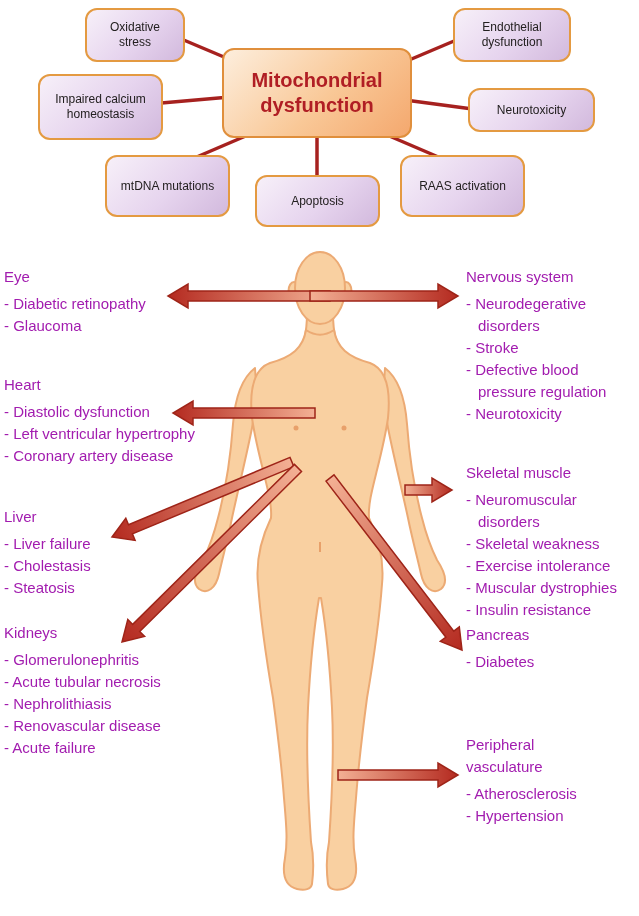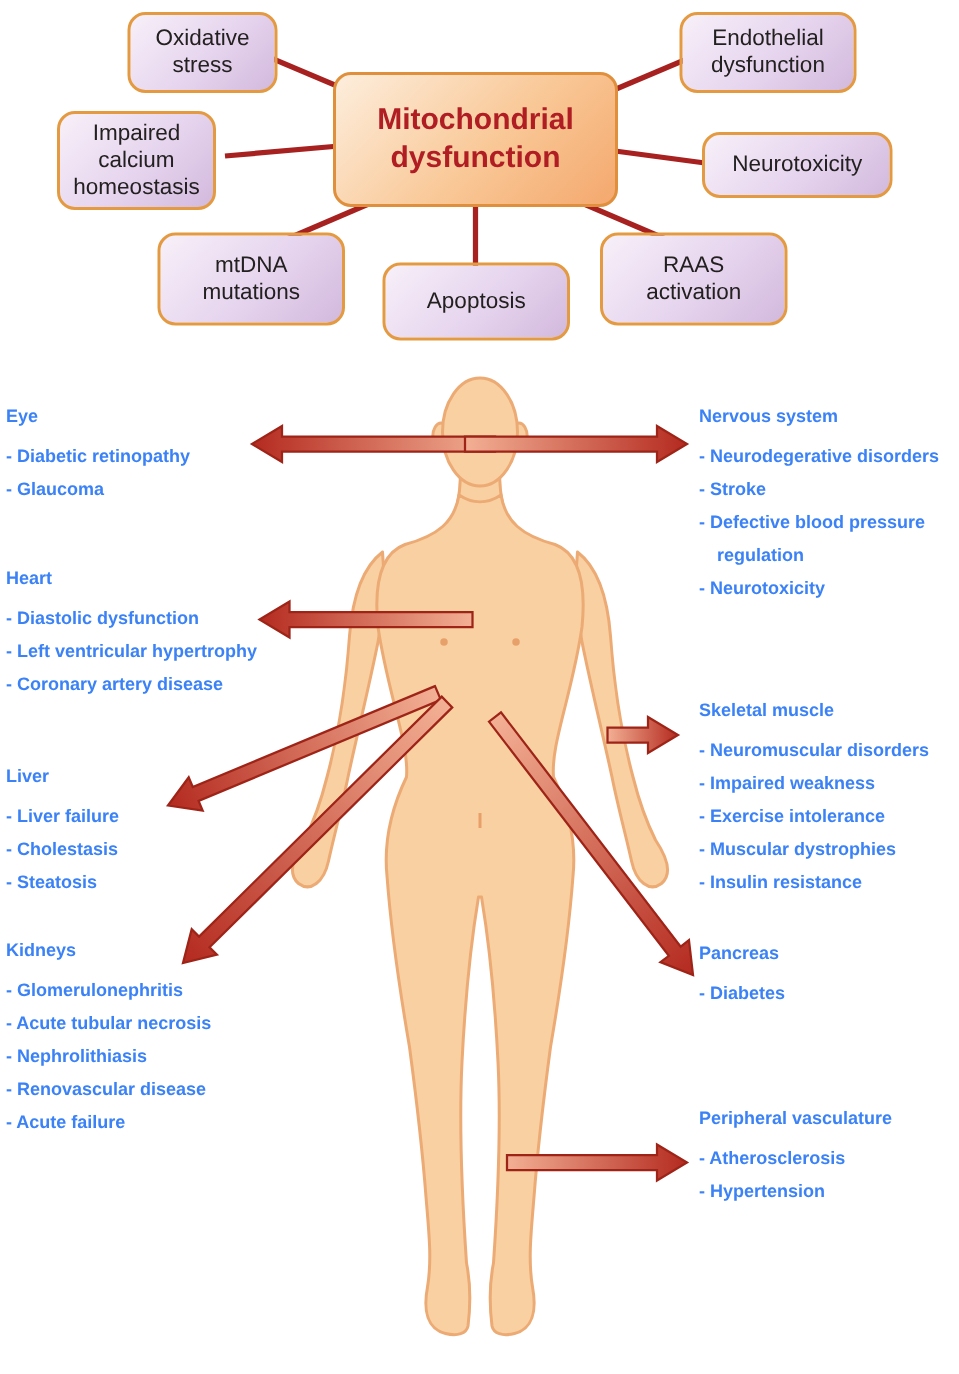--- a/index.html
+++ b/index.html
@@ -13,34 +13,34 @@
   .stage { position:absolute; left:0; top:0; width:639px; height:916px; }
   svg.art { position:absolute; left:0; top:0; z-index:1; }
 
   .node {
     position:absolute; z-index:2;
     display:flex; align-items:center; justify-content:center;
     text-align:center;
     background:linear-gradient(135deg,#f7f0f9 0%, #e6d4ee 55%, #d2b9dd 100%);
     border:2px solid #e49a41;
     border-radius:12px;
-    font-size:15px; line-height:1.22; color:#232020;
+    font-size:12px; line-height:1.22; color:#232020;
     padding:4px 8px;
   }
   .hub {
     position:absolute; z-index:2;
     display:flex; align-items:center; justify-content:flex-end;
     text-align:center;
     background:linear-gradient(135deg,#fdeedd 0%, #f9c897 55%, #f4a86e 100%);
     border:2px solid #e08f3c;
     border-radius:12px;
     font-size:20px; font-weight:bold; color:#b01e24;
     line-height:1.25; padding:6px 14px;
   }
-  .organ { position:absolute; z-index:2; font-size:12px; line-height:22px; color:#3b82f6;font-weight:bold; }
+  .organ { position:absolute; z-index:2; font-size:15px; line-height:22px; color:#a21caf; }
   .organ .title { display:block; margin-bottom:5px; }
   .organ .item { padding-left:12px; text-indent:-12px; }
 </style>
 </head>
 <body>
 
 <div class="stage">
 
   <svg class="art" width="639" height="916" viewBox="0 0 639 916">
     <defs>
@@ -150,21 +150,21 @@
   <div class="hub" style="left:222px; top:48px; width:190px; height:90px;">
     <span>Mitochondrial dysfunction</span>
   </div>
 
   <div class="node" style="left:85px; top:8px; width:100px; height:54px;">
     <span>Oxidative stress</span>
   </div>
   <div class="node" style="left:453px; top:8px; width:118px; height:54px;">
     <span>Endothelial dysfunction</span>
   </div>
-  <div class="node" style="left:38px; top:74px; width:106px; height:66px;">
+  <div class="node" style="left:38px; top:74px; width:125px; height:66px;">
     <span>Impaired calcium homeostasis</span>
   </div>
   <div class="node" style="left:468px; top:88px; width:127px; height:44px;">
     <span>Neurotoxicity</span>
   </div>
   <div class="node" style="left:105px; top:155px; width:125px; height:62px;">
     <span>mtDNA mutations</span>
   </div>
   <div class="node" style="left:255px; top:175px; width:125px; height:52px;">
     <span>Apoptosis</span>
@@ -206,21 +206,21 @@
     <span class="title">Nervous system</span>
     <div class="item">- Neurodegerative disorders</div>
     <div class="item">- Stroke</div>
     <div class="item">- Defective blood pressure regulation</div>
     <div class="item">- Neurotoxicity</div>
   </div>
 
   <div class="organ" style="left:466px; top:462px; width:172px;">
     <span class="title">Skeletal muscle</span>
     <div class="item">- Neuromuscular disorders</div>
-    <div class="item">- Impaired weakness</div>
+    <div class="item">- Skeletal weakness</div>
     <div class="item">- Exercise intolerance</div>
     <div class="item">- Muscular dystrophies</div>
     <div class="item">- Insulin resistance</div>
   </div>
 
   <div class="organ" style="left:466px; top:624px; width:150px;">
     <span class="title">Pancreas</span>
     <div class="item">- Diabetes</div>
   </div>
 

